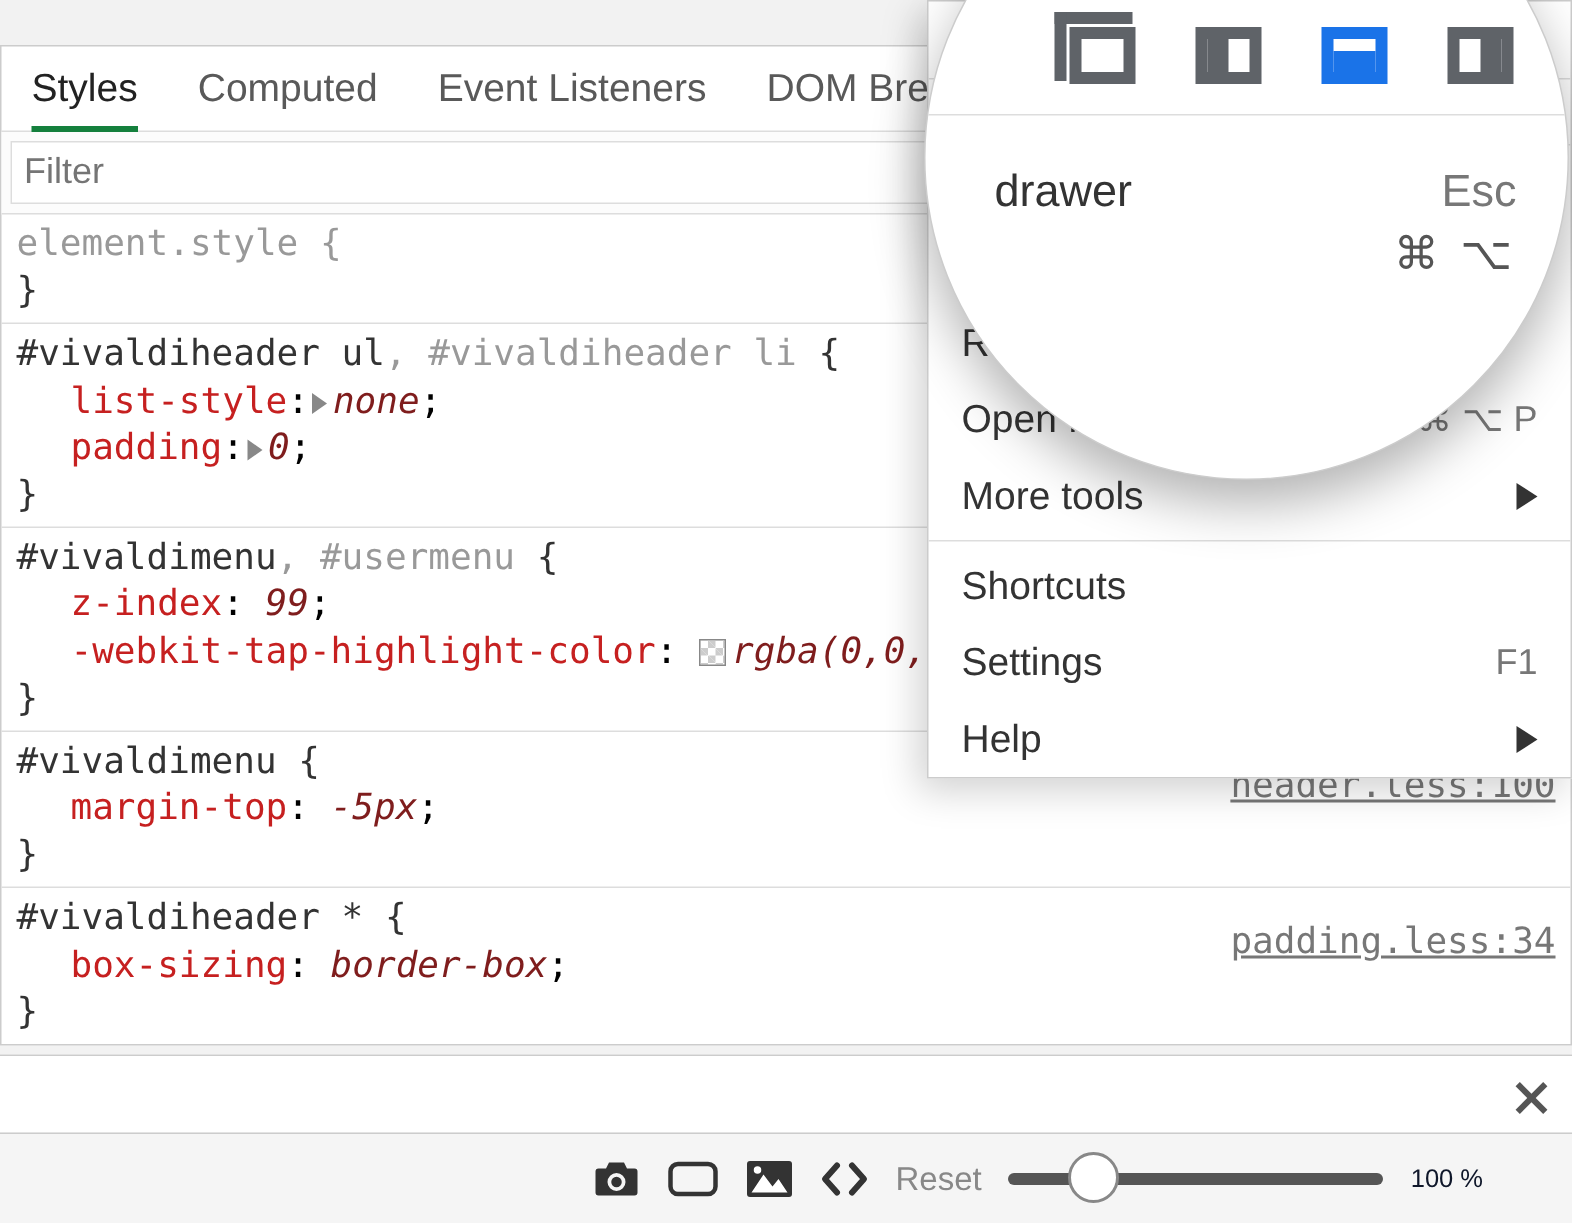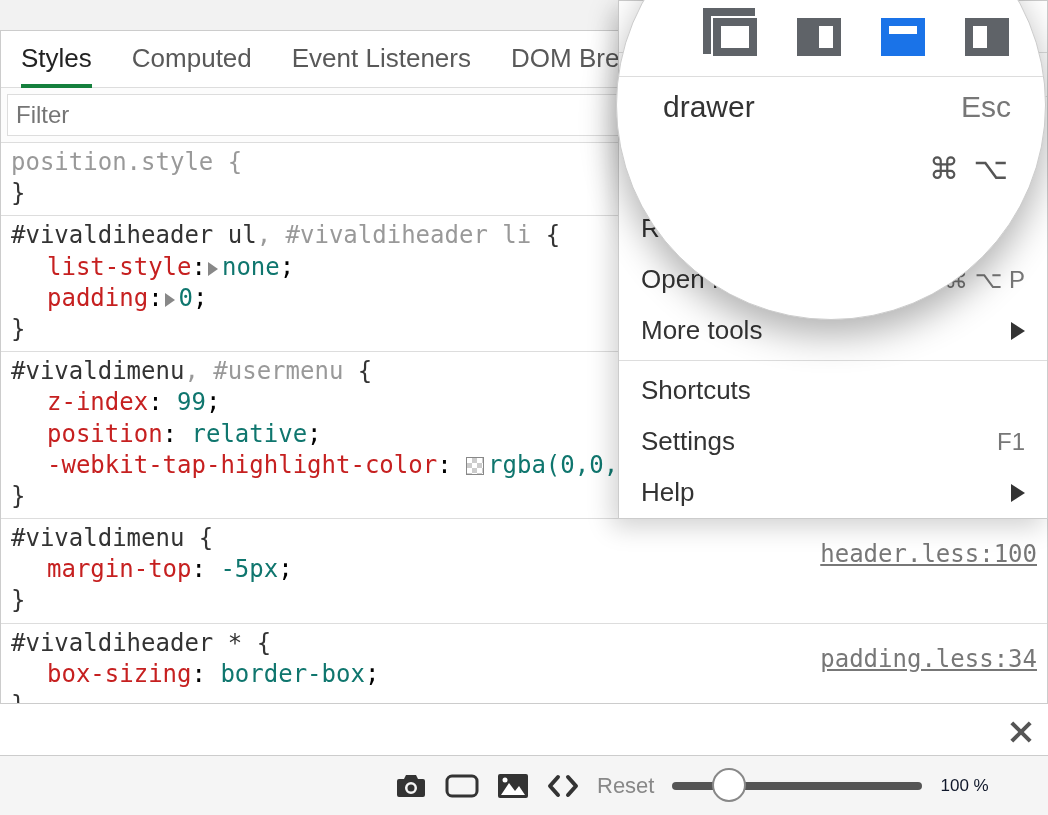--- a/index.html
+++ b/index.html
@@ -66,21 +66,21 @@
   .rule .srclink {
     position: absolute;
     right: 10px; top: 20px;
     color: #777;
     text-decoration: underline;
     font-family: Menlo, Consolas, monospace;
   }
   .sel { color: #333; }
   .sel-dim { color: #999; }
   .prop { color: #c62020; }
-  .val { color: #0f766e; }
+  .val { color: #7f1d1d; font-style: italic; }
   .indent { padding-left: 36px; display:block; }
   .tri {
     display:inline-block;
     width:0;height:0;
     border-top:7px solid transparent;
     border-bottom:7px solid transparent;
     border-left:10px solid #888;
     margin: 0 4px 0 2px;
     vertical-align: -1px;
   }
@@ -173,21 +173,21 @@
   .dock.right::before{content:"";position:absolute;right:0;top:0;bottom:0;width:14px;background:#5f6368;}
   .dock.bottom{border-color:#1a73e8;}
   .dock.bottom::before{content:"";position:absolute;left:0;right:0;bottom:0;height:14px;background:#1a73e8;}
 
   .lens-row {
     position:absolute; left:0; right:0;
     display:flex; justify-content:space-between; align-items:center;
     padding: 0 34px 0 46px;
     font-size: 30px; color:#333;
   }
-  .lens-row.r1 { top:199px; }
+  .lens-row.r1 { top:220px; }
   .lens-row.r2 { top:260px; }
   .lens-hint { color:#777; font-size:30px; }
   .cmd {
     font-size:30px; color:#555; letter-spacing:3px;
   }
 
   
   .drawer-gap {
     position:absolute; left:0; bottom:56px; width:1048px; height:56px;
     border-top:1px solid #ccc; background:#fff;
@@ -231,36 +231,35 @@
     <div class="tab">DOM Breakp</div>
   </div>
 
   <div class="filter">
     <input placeholder="Filter" style="">
   </div>
 
   <div class="rules mono">
 
     <div class="rule">
-      <span class="sel-dim">position.style</span>
+      <span class="sel-dim">element.style</span>
       <span class="sel-dim">{</span><br>
       <span class="sel">}</span>
     </div>
 
     <div class="rule">
       <span class="sel">#vivaldiheader ul</span><span class="sel-dim">, </span><span class="sel-dim">#vivaldiheader li</span><span class="sel"> {</span>
       <span class="indent"><span class="prop">list-style</span><span>:</span><span class="tri"></span><span class="val">none</span><span>;</span></span>
       <span class="indent"><span class="prop">padding</span><span>:</span><span class="tri"></span><span class="val">0</span><span>;</span></span>
       <span class="sel">}</span>
     </div>
 
     <div class="rule">
       <span class="sel">#vivaldimenu</span><span class="sel-dim">, </span><span class="sel-dim">#usermenu</span><span class="sel"> {</span>
       <span class="indent"><span class="prop">z-index</span><span>:</span> <span class="val">99</span><span>;</span></span>
-      <span class="indent"><span class="prop">position</span><span>:</span> <span class="val">relative</span><span>;</span></span>
       <span class="indent"><span class="prop">-webkit-tap-highlight-color</span><span>:</span> <span class="swatch"></span><span class="val">rgba(0,0,0,0</span></span>
       <span class="sel">}</span>
     </div>
 
     <div class="rule">
       <span class="srclink">header.less:100</span>
       <span class="sel">#vivaldimenu</span><span class="sel"> {</span>
       <span class="indent"><span class="prop">margin-top</span><span>:</span> <span class="val">-5px</span><span>;</span></span>
       <span class="sel">}</span>
     </div>

